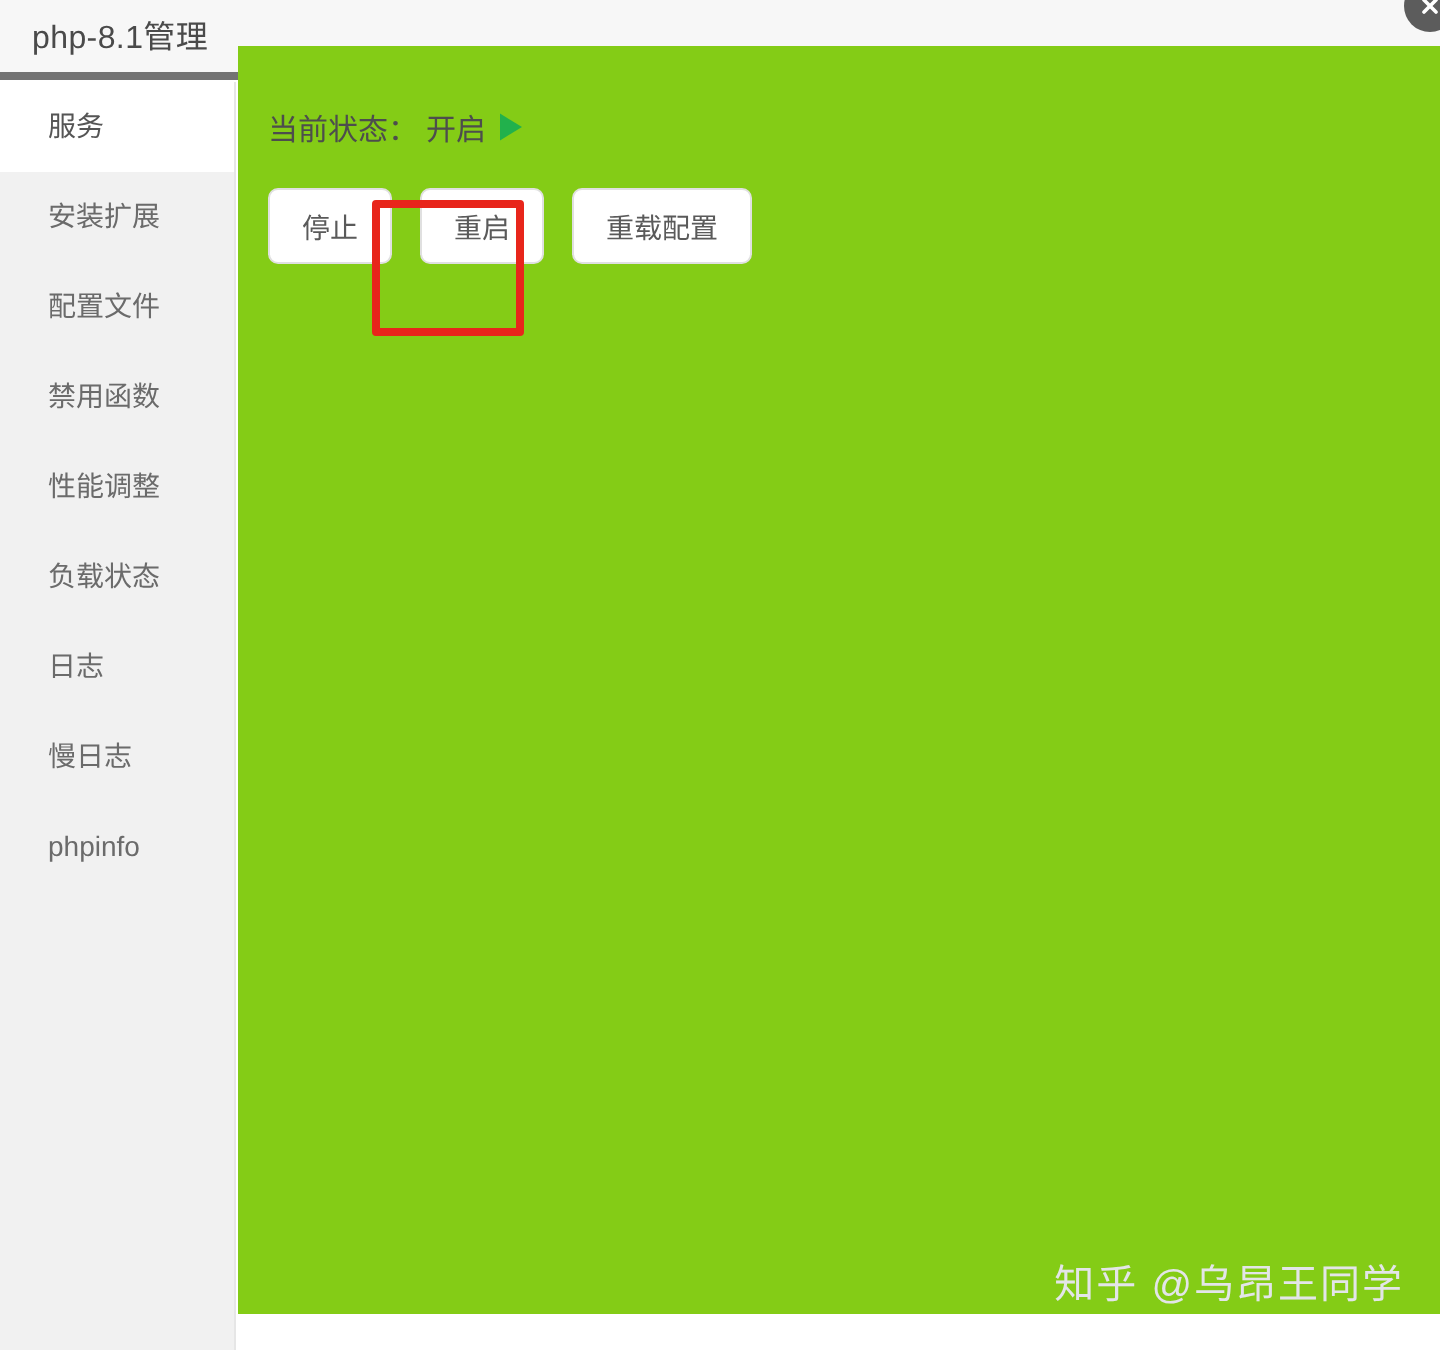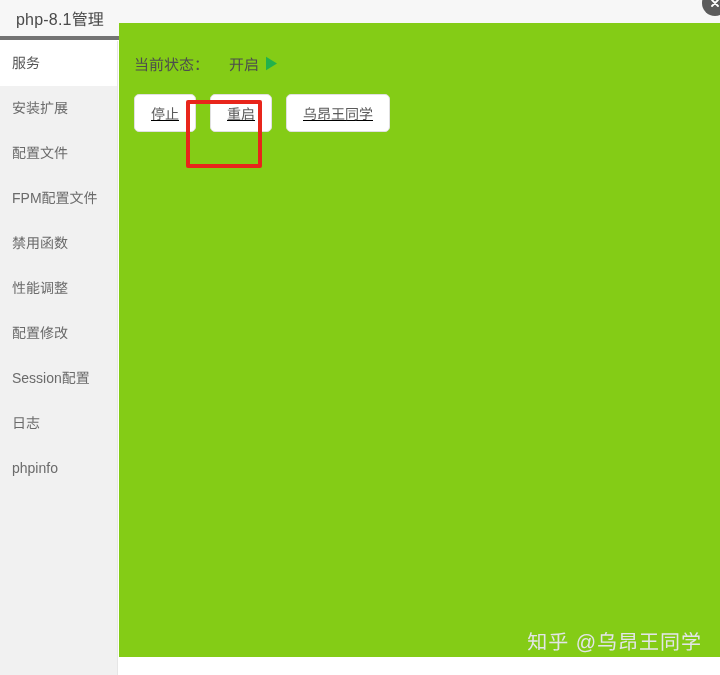--- a/index.html
+++ b/index.html
@@ -66,21 +66,21 @@
     top: 41px;
     width: 118px;
     height: 634px;
     background: #f1f1f1;
     border-right: 1px solid #e6e6e6;
     box-sizing: border-box;
   }
   .sidebar-item {
     height: 45px;
     line-height: 45px;
-    padding-left: 12px;
+    padding-left: 24px;
     font-size: 14px;
     color: #6b6b6b;
     white-space: nowrap;
     box-sizing: border-box;
   }
   .sidebar-item.active {
     background: #ffffff;
     color: #555555;
   }
 
@@ -102,38 +102,37 @@
     height: 22px;
   }
   .status-label {
     font-size: 15px;
     color: #4d4d4d;
     white-space: nowrap;
   }
   .status-value {
     font-size: 15px;
     color: #4d4d4d;
-    margin-left: 20px;
+    margin-left: 4px;
     white-space: nowrap;
   }
   .play-icon {
     margin-left: 6px;
     display: flex;
     align-items: center;
   }
   .play-icon svg { display:block; }
 
   .btn-row {
     position: absolute;
     left: 15px;
     top: 71px;
     display: flex;
     align-items: center;
     gap: 14px;
-    text-decoration: underline;
   }
   .btn {
     height: 38px;
     min-width: 52px;
     padding: 0 16px;
     background: #ffffff;
     border: 1px solid #e0e0e0;
     border-radius: 5px;
     font-size: 14px;
     color: #5a5a5a;
@@ -190,36 +189,33 @@
     <div class="sidebar-item active">
       <span>服务</span>
     </div>
     <div class="sidebar-item">
       <span>安装扩展</span>
     </div>
     <div class="sidebar-item">
       <span>配置文件</span>
     </div>
     <div class="sidebar-item">
-      <span>FPM配置文件</span>
-    </div>
-    <div class="sidebar-item">
       <span>禁用函数</span>
     </div>
     <div class="sidebar-item">
       <span>性能调整</span>
     </div>
     <div class="sidebar-item">
-      <span>配置修改</span>
-    </div>
-    <div class="sidebar-item">
-      <span>Session配置</span>
+      <span>负载状态</span>
     </div>
     <div class="sidebar-item">
       <span>日志</span>
+    </div>
+    <div class="sidebar-item">
+      <span>慢日志</span>
     </div>
     <div class="sidebar-item">
       <span>phpinfo</span>
     </div>
   </nav>
 
   <main class="content">
 
     <div class="status-row">
       <span class="status-label">当前状态：</span>
@@ -227,21 +223,21 @@
       <span class="play-icon">
         <svg width="13" height="15" viewBox="0 0 13 15" aria-hidden="true">
           <path d="M1 0.8 L12 7.5 L1 14.2 Z" fill="#22b14c"></path>
         </svg>
       </span>
     </div>
 
     <div class="btn-row">
       <button class="btn" type="button">停止</button>
       <button class="btn" type="button">重启</button>
-      <button class="btn" type="button">乌昂王同学</button>
+      <button class="btn" type="button">重载配置</button>
     </div>
 
   </main>
 
   <div class="highlight-box"></div>
 
   <div class="watermark">知乎 @乌昂王同学</div>
 
 </div>
 

